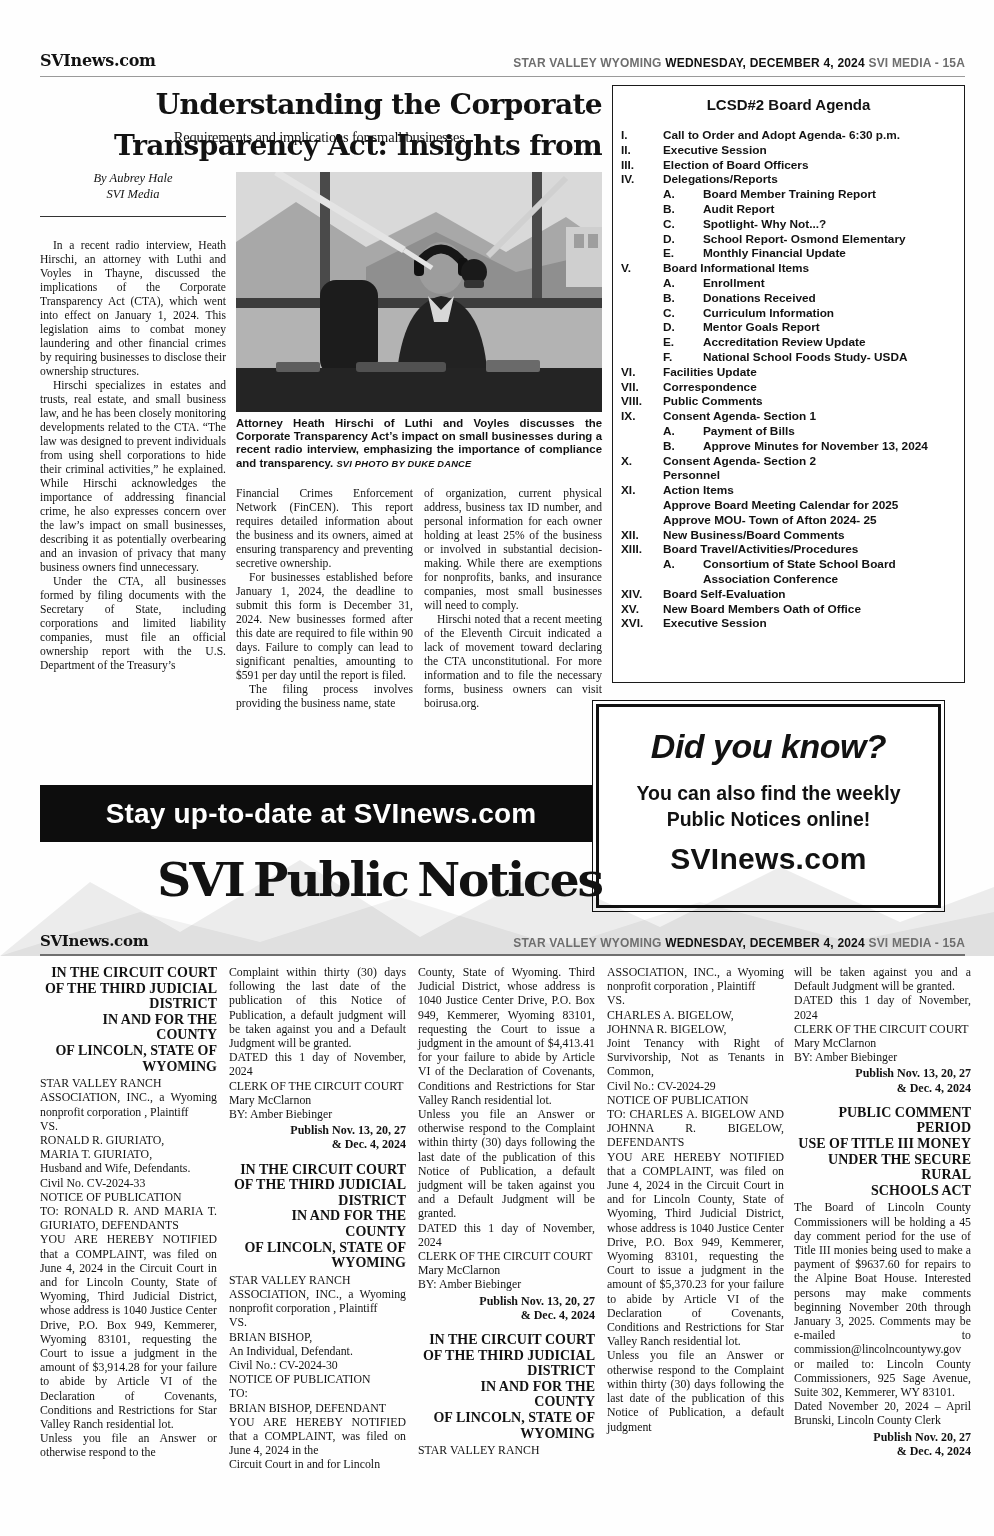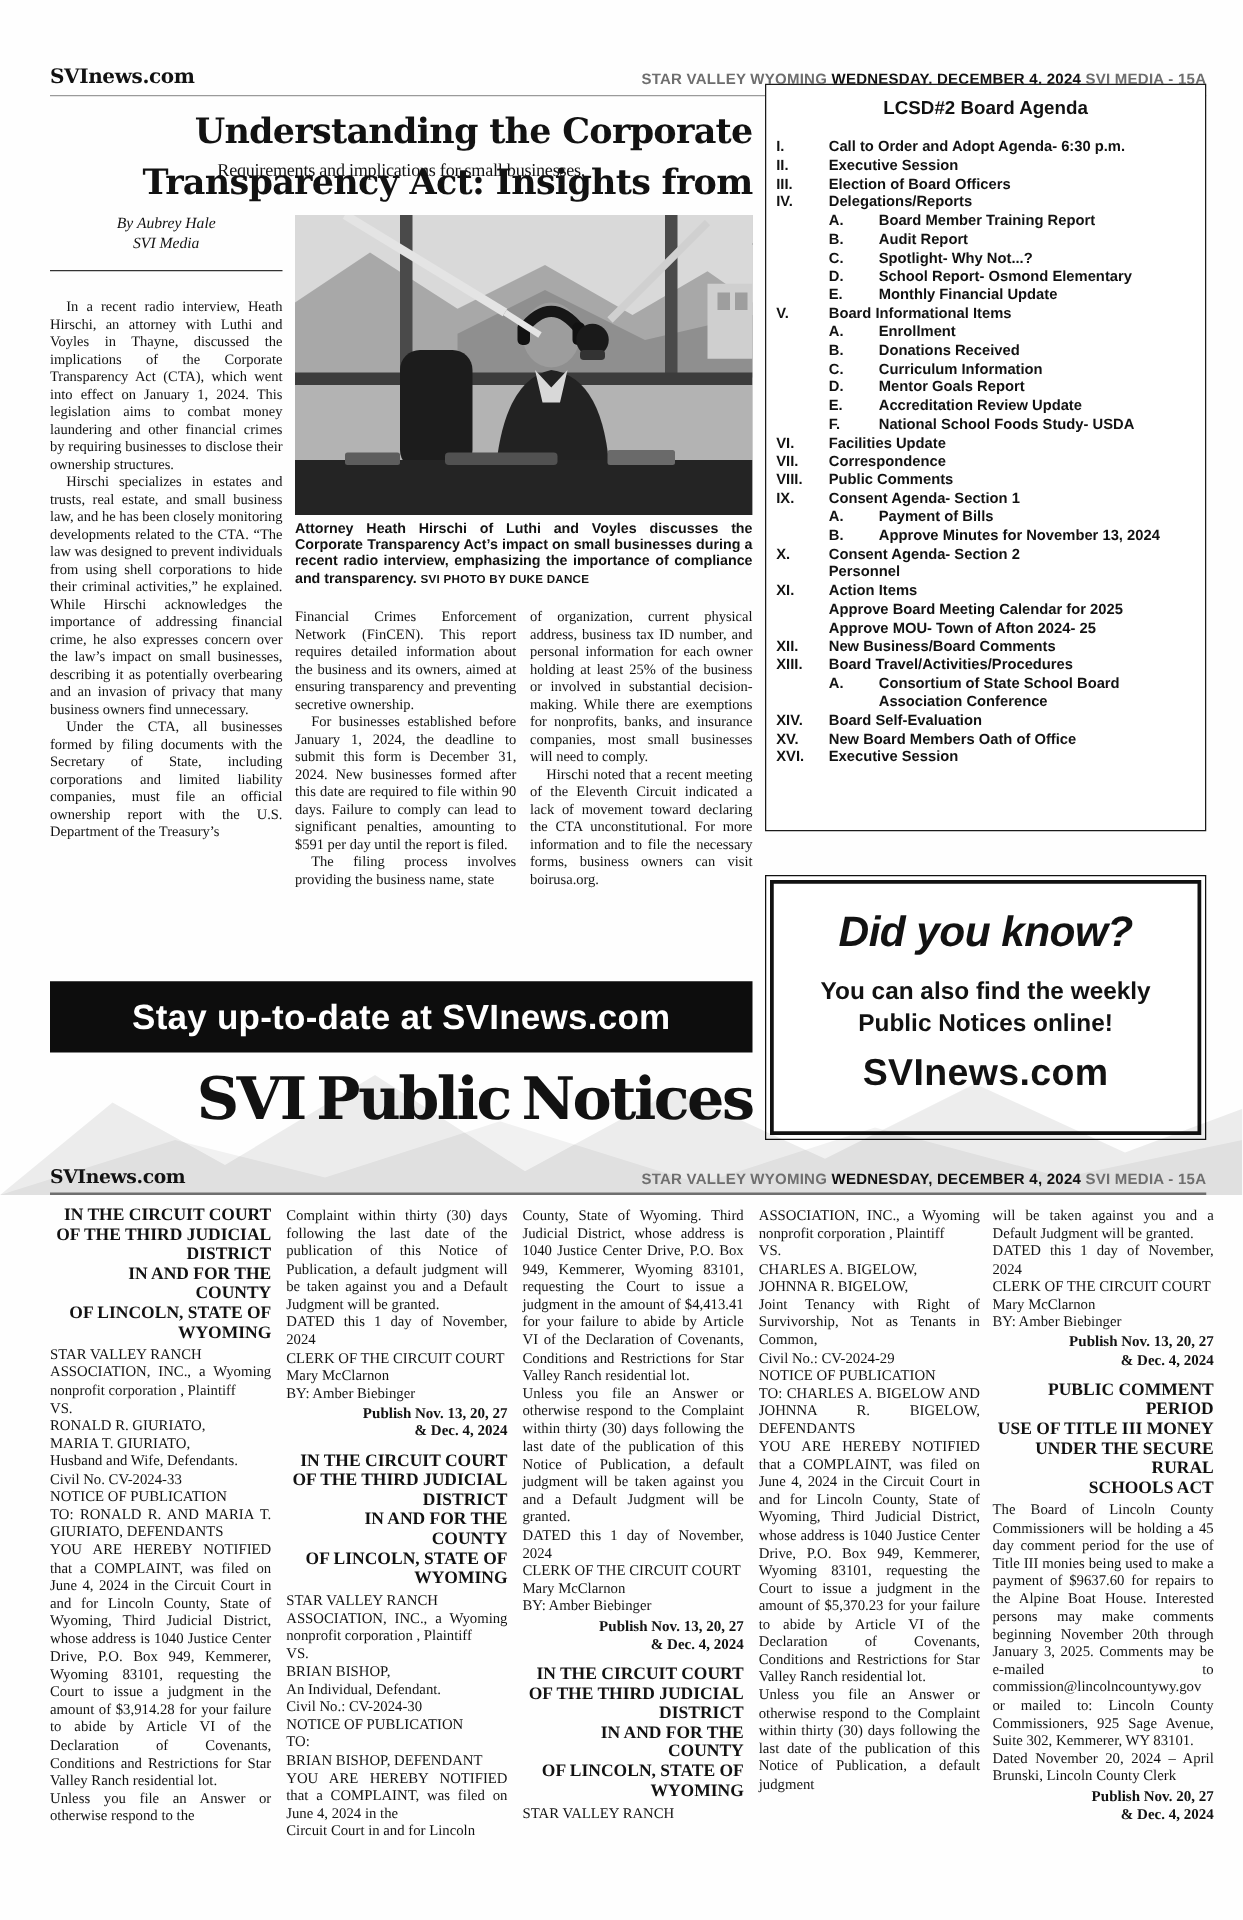--- a/index.html
+++ b/index.html
@@ -25,36 +25,36 @@
   .art-col p.ind{text-indent:13px;}
   #art-col1{left:40px;top:170px;width:186px;}
   #art-col2{left:236px;top:487px;width:177px;}
   #art-col3{left:424px;top:487px;width:178px;}
   .byline{text-align:center;font-style:italic;font-size:12.5px;line-height:16px;margin-bottom:14px;}
   .byline-rule{border:none;border-top:1.5px solid #333;width:100%;margin:0 0 22px 0;}
   .photo-box{position:absolute;left:236px;top:172px;width:366px;height:240px;background:#b9b9b9;}
   .photo-box svg{display:block;}
   .caption{position:absolute;left:236px;top:417px;width:366px;
     font-family:"Liberation Sans",sans-serif;font-weight:bold;font-size:11.4px;line-height:13.2px;text-align:justify;}
-  .credit{font-size:9.3px;letter-spacing:.2px;}
-  
-  .agenda-box{position:absolute;left:612px;top:67px;width:353px;height:598px;border:1.5px solid #1a1a1a;
+  .credit{font-size:9.3px;letter-spacing:.2px;font-style:italic;}
+  
+  .agenda-box{position:absolute;left:612px;top:85px;width:353px;height:598px;border:1.5px solid #1a1a1a;
     box-sizing:border-box;background:#fff;font-family:"Liberation Sans",sans-serif;}
   .agenda-title{text-align:center;font-weight:bold;font-size:15px;line-height:19px;padding-top:9px;}
   .agenda-list{padding:14px 8px 0 8px;font-size:11.8px;font-weight:bold;line-height:14.8px;}
   .ag-row,.ag-sub,.ag-extra{display:flex;}
   .ag-num{flex:0 0 42px;}
   .ag-text{flex:1;}
   .ag-sub{padding-left:42px;}
   .ag-letter{flex:0 0 40px;}
   .ag-extra{padding-left:42px;}
   
   .banner{position:absolute;left:40px;top:785px;width:562px;height:57px;background:#0d0d0d;color:#fff;
     font-family:"Liberation Sans",sans-serif;font-weight:bold;font-size:28px;line-height:57px;text-align:center;letter-spacing:.2px;}
-  .dyk-outer{position:absolute;left:612px;top:700px;width:353px;height:212px;border:1.5px solid #111;box-sizing:border-box;padding:3px;background:#fff;}
+  .dyk-outer{position:absolute;left:592px;top:700px;width:353px;height:212px;border:1.5px solid #111;box-sizing:border-box;padding:3px;background:#fff;}
   .dyk-inner{border:3px solid #111;height:100%;box-sizing:border-box;text-align:center;font-family:"Liberation Sans",sans-serif;}
   .dyk-title{font-style:italic;font-weight:bold;font-size:34px;margin-top:20px;letter-spacing:-.5px;}
   .dyk-line{font-weight:bold;font-size:19.5px;line-height:26px;margin-top:14px;}
   .dyk-site{font-weight:bold;font-size:30px;margin-top:10px;letter-spacing:.3px;}
   
   .mountains{position:absolute;left:0px;top:842px;width:994px;height:114px;z-index:0;}
   .pn-masthead{position:absolute;left:40px;top:852px;width:562px;text-align:right;z-index:2;
     font-family:"DejaVu Serif",serif;font-weight:bold;font-size:47px;letter-spacing:-2px;word-spacing:-5px;}
   
   .notice-col{position:absolute;top:965px;width:177px;font-size:11.8px;line-height:14.2px;text-align:justify;}

